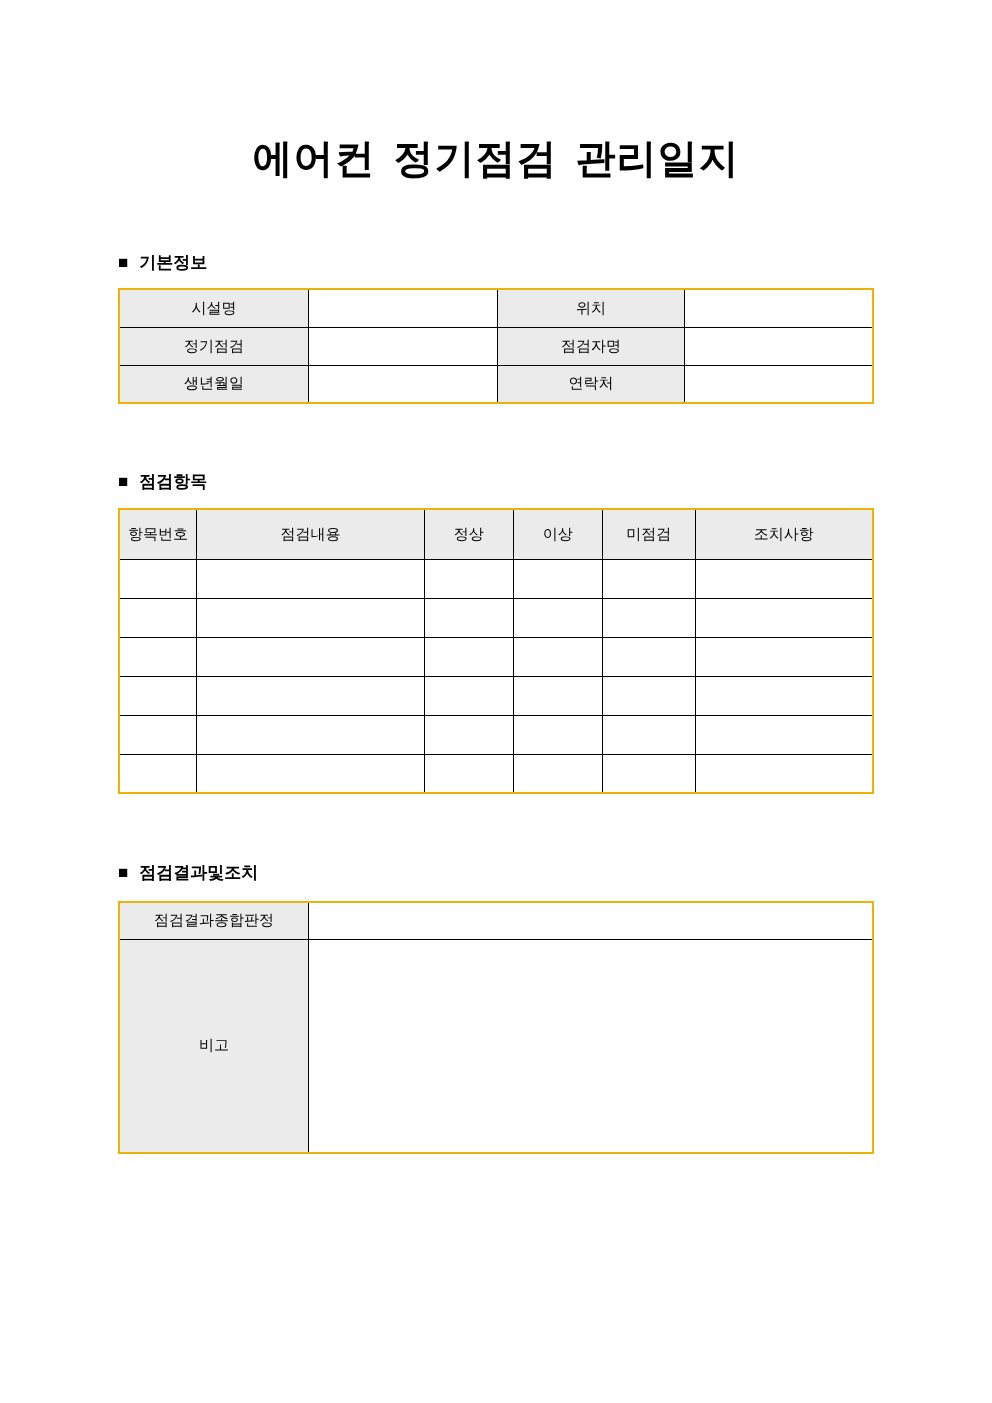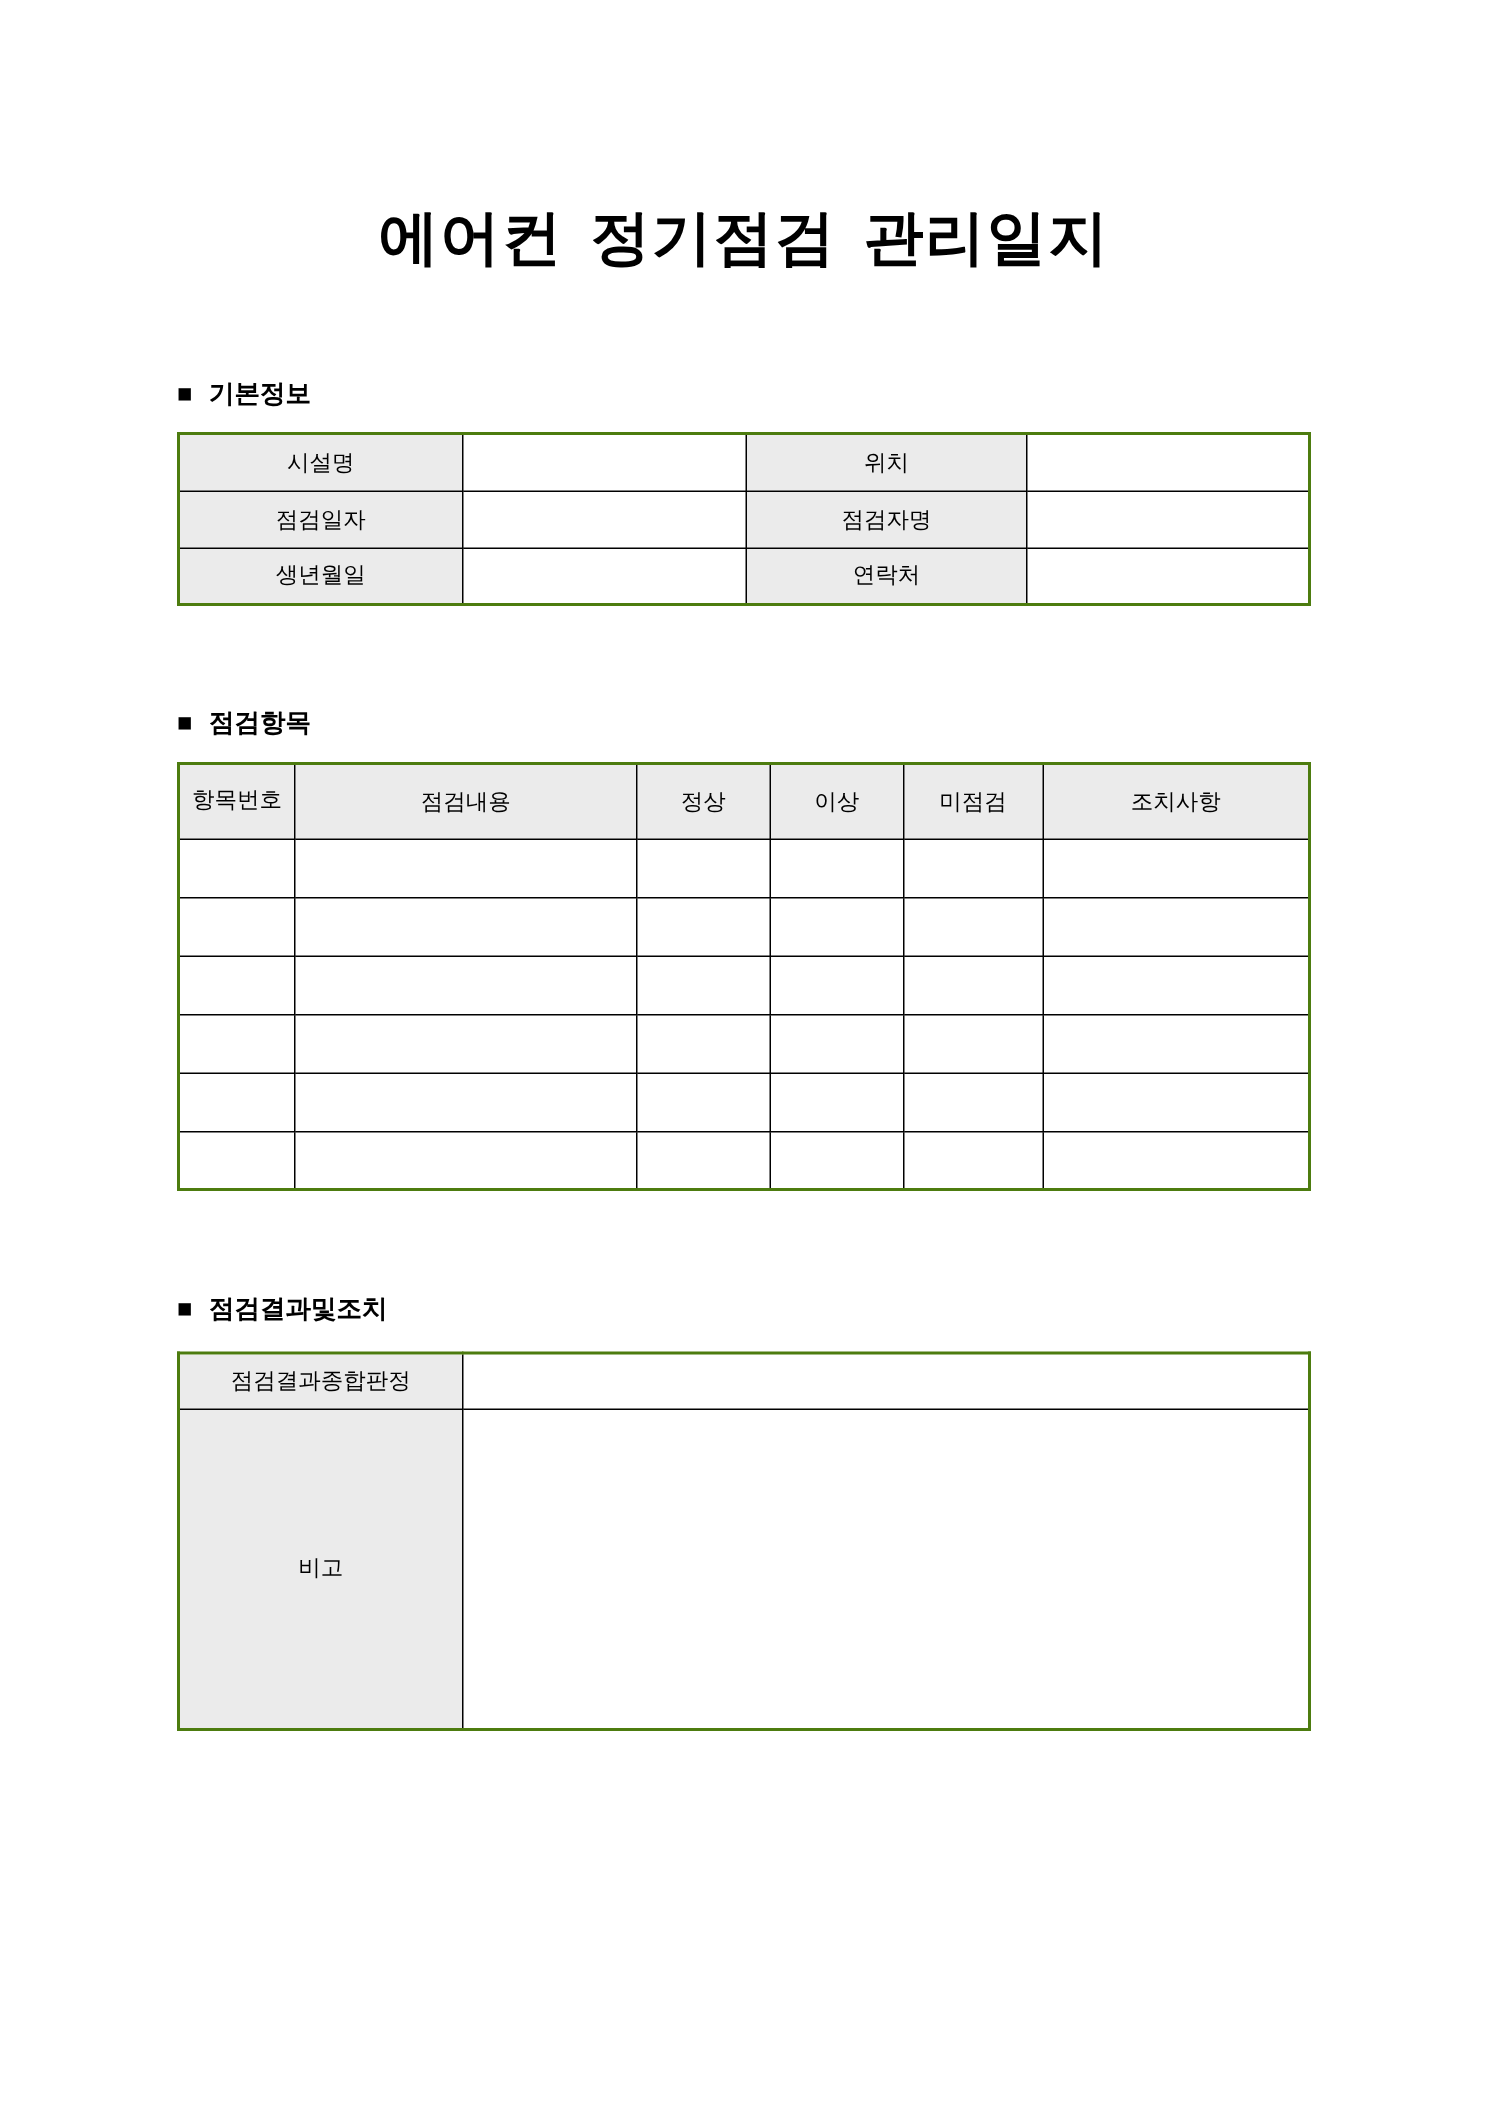--- a/index.html
+++ b/index.html
@@ -42,21 +42,21 @@
   .heading-basic  { top: 251px; }
   .heading-items  { top: 470px; }
   .heading-result { top: 861px; }
 
   table.form {
     position: absolute;
     left: 118px;
     width: 756px;
     border-collapse: collapse;
     table-layout: fixed;
-    border: 2px solid #4d7c0f;
+    border: 2px solid #eab308;
     font-size: 15px;
   }
   table.form th, table.form td {
     border: 1px solid #000000;
     padding: 2px 6px;
     text-align: center;
     vertical-align: middle;
     font-weight: normal;
     overflow: hidden;
   }
@@ -100,21 +100,21 @@
         <col style="width:25.0%">
     </colgroup>
     <tbody>
       <tr>
         <th class="label">시설명</th>
         <td class="value"></td>
         <th class="label">위치</th>
         <td class="value"></td>
       </tr>
       <tr>
-        <th class="label">점검일자</th>
+        <th class="label">정기점검</th>
         <td class="value"></td>
         <th class="label">점검자명</th>
         <td class="value"></td>
       </tr>
       <tr>
         <th class="label">생년월일</th>
         <td class="value"></td>
         <th class="label">연락처</th>
         <td class="value"></td>
       </tr>

